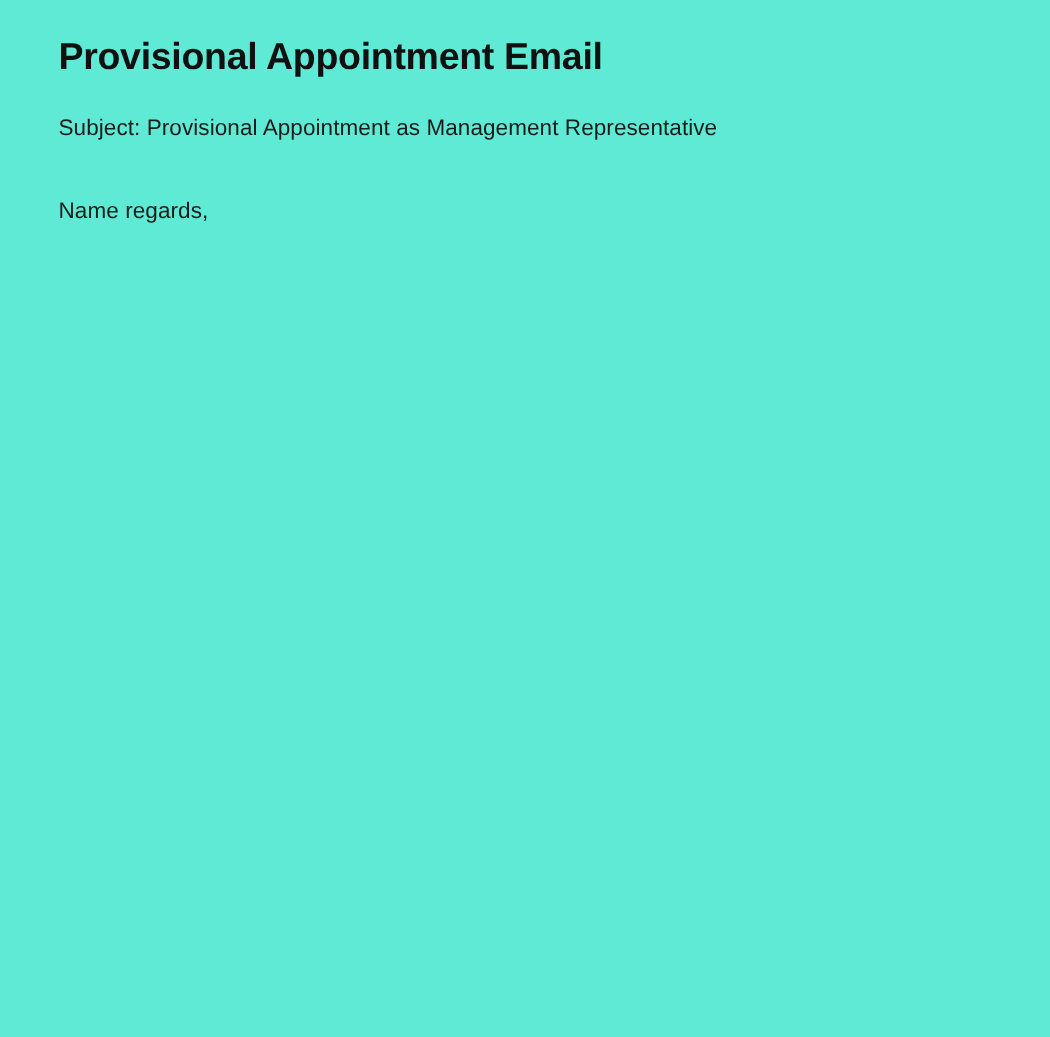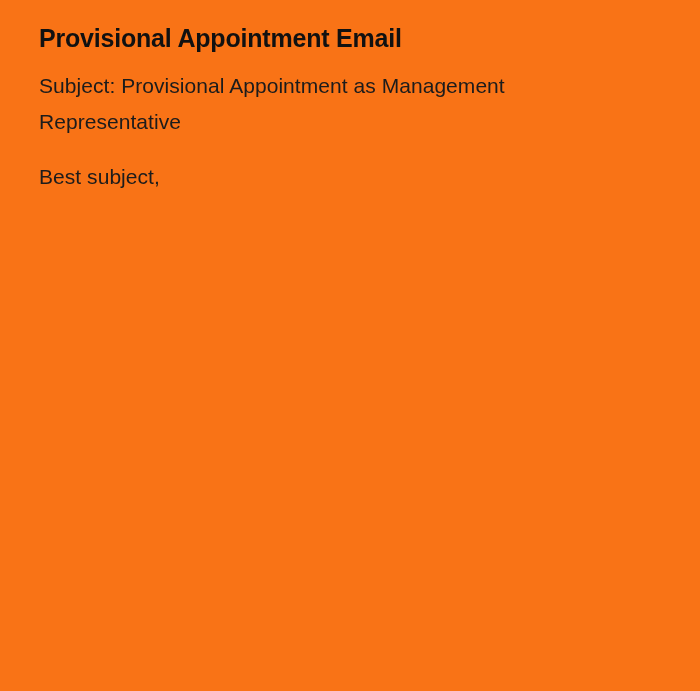--- a/index.html
+++ b/index.html
@@ -13,21 +13,21 @@
     background: #ffffff;
     font-family: "Liberation Sans", sans-serif;
     -webkit-font-smoothing: antialiased;
     overflow: hidden;
   }
 
   .document {
     box-sizing: border-box;
     width: 700px;
     height: 691px;
-    background: #f97316;
+    background: #5eead4;
     padding: 22px 16px 0 39px;
   }
 
   .doc-title {
     margin: 0;
     padding: 0;
     font-family: "Liberation Sans", sans-serif;
     font-size: 25px;
     font-weight: 700;
     line-height: 32px;
@@ -37,21 +37,21 @@
   }
 
   .doc-body {
     width: 600px;
   }
 
   .doc-para {
     margin: 0 0 19px 0;
     padding: 0;
     font-family: "Liberation Sans", sans-serif;
-    font-size: 21px;
+    font-size: 15px;
     line-height: 36px;
     color: #1c1c1c;
     font-weight: 400;
     letter-spacing: 0.05px;
     white-space: pre-line;
   }
 
   .doc-para:last-child {
     margin-bottom: 0;
   }
@@ -63,18 +63,18 @@
 
   <h1 class="doc-title">Provisional Appointment Email</h1>
 
   <div class="doc-body">
 
     <p class="doc-para">Subject: Provisional Appointment as Management Representative</p>
 
 
 
 
-    <p class="doc-para">Best subject,</p>
+    <p class="doc-para">Name regards,</p>
 
 
 
   </div>
 </div>
 
 </body></html>

